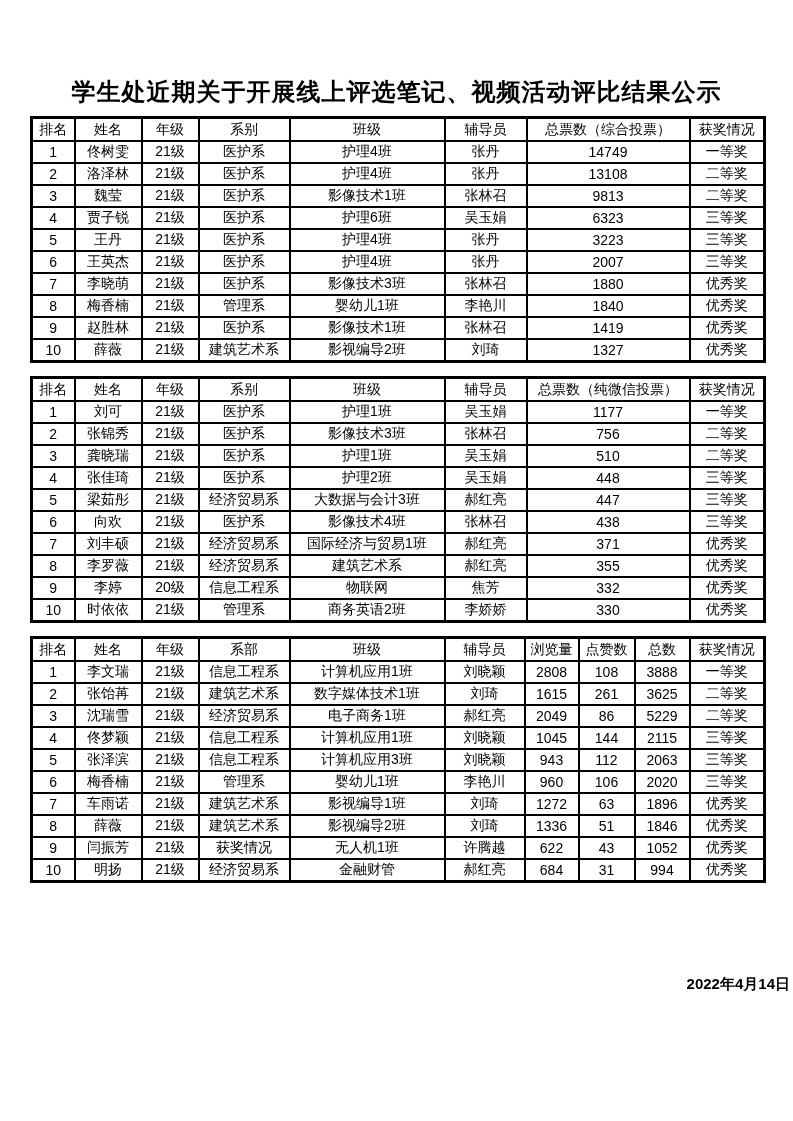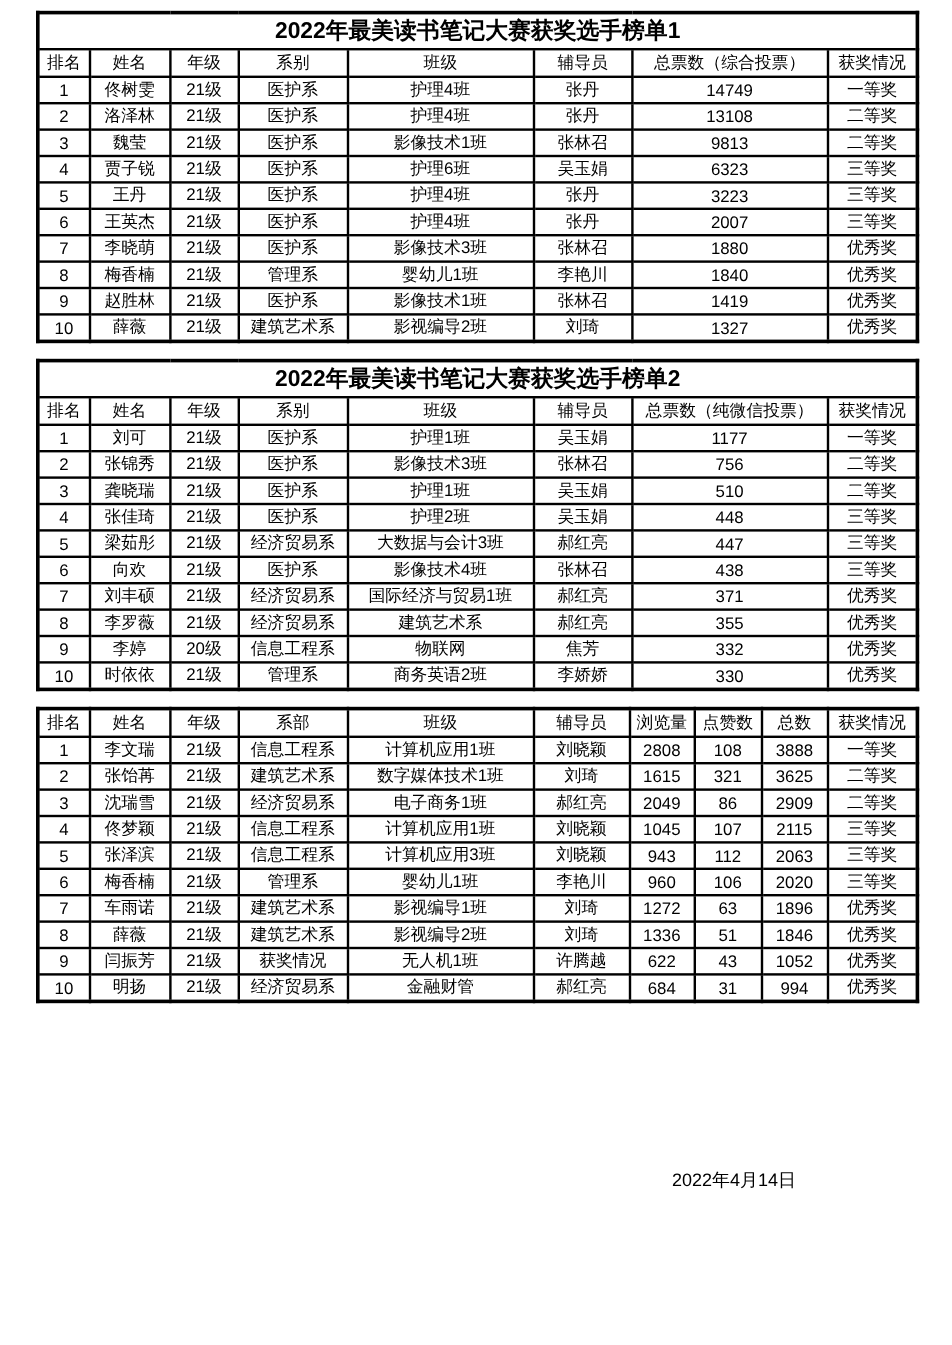--- a/index.html
+++ b/index.html
@@ -49,46 +49,45 @@
     font-weight: bold;
     height: 28px;
   }
   table.award-table tr.header-row td { height: 21px; }
   table.award-table tr.data-row td { height: 20px; }
   .signature-block {
     position: absolute;
     left: 560px;
     top: 972px;
     width: 230px;
-    text-align: left;
+    text-align: right;
     font-size: 15px;
     line-height: 1.65;
+    font-weight: bold;
   }
 </style>
 </head>
 <body>
 
 <div class="page">
 
+  <h1 class="doc-title">学生处近期关于开展线上评选笔记、视频活动评比结果公示</h1>
 
   <table class="award-table first">
       <colgroup>
         <col style="width: 43px;">
         <col style="width: 67px;">
         <col style="width: 57px;">
         <col style="width: 91px;">
         <col style="width: 155px;">
         <col style="width: 82px;">
         <col style="width: 163px;">
         <col style="width: 75px;">
       </colgroup>
       <tbody>
-        <tr class="title-row">
-          <td colspan="8">2022年最美读书笔记大赛获奖选手榜单1</td>
-        </tr>
         <tr class="header-row">
           <td>排名</td>
           <td>姓名</td>
           <td>年级</td>
           <td>系别</td>
           <td>班级</td>
           <td>辅导员</td>
           <td>总票数（综合投票）</td>
           <td>获奖情况</td>
         </tr>
@@ -200,23 +199,20 @@
         <col style="width: 43px;">
         <col style="width: 67px;">
         <col style="width: 57px;">
         <col style="width: 91px;">
         <col style="width: 155px;">
         <col style="width: 82px;">
         <col style="width: 163px;">
         <col style="width: 75px;">
       </colgroup>
       <tbody>
-        <tr class="title-row">
-          <td colspan="8">2022年最美读书笔记大赛获奖选手榜单2</td>
-        </tr>
         <tr class="header-row">
           <td>排名</td>
           <td>姓名</td>
           <td>年级</td>
           <td>系别</td>
           <td>班级</td>
           <td>辅导员</td>
           <td>总票数（纯微信投票）</td>
           <td>获奖情况</td>
         </tr>
@@ -362,45 +358,45 @@
           <td>一等奖</td>
         </tr>
         <tr class="data-row">
           <td>2</td>
           <td>张饴苒</td>
           <td>21级</td>
           <td>建筑艺术系</td>
           <td>数字媒体技术1班</td>
           <td>刘琦</td>
           <td>1615</td>
-          <td>321</td>
+          <td>261</td>
           <td>3625</td>
           <td>二等奖</td>
         </tr>
         <tr class="data-row">
           <td>3</td>
           <td>沈瑞雪</td>
           <td>21级</td>
           <td>经济贸易系</td>
           <td>电子商务1班</td>
           <td>郝红亮</td>
           <td>2049</td>
           <td>86</td>
-          <td>2909</td>
+          <td>5229</td>
           <td>二等奖</td>
         </tr>
         <tr class="data-row">
           <td>4</td>
           <td>佟梦颖</td>
           <td>21级</td>
           <td>信息工程系</td>
           <td>计算机应用1班</td>
           <td>刘晓颖</td>
           <td>1045</td>
-          <td>107</td>
+          <td>144</td>
           <td>2115</td>
           <td>三等奖</td>
         </tr>
         <tr class="data-row">
           <td>5</td>
           <td>张泽滨</td>
           <td>21级</td>
           <td>信息工程系</td>
           <td>计算机应用3班</td>
           <td>刘晓颖</td>

